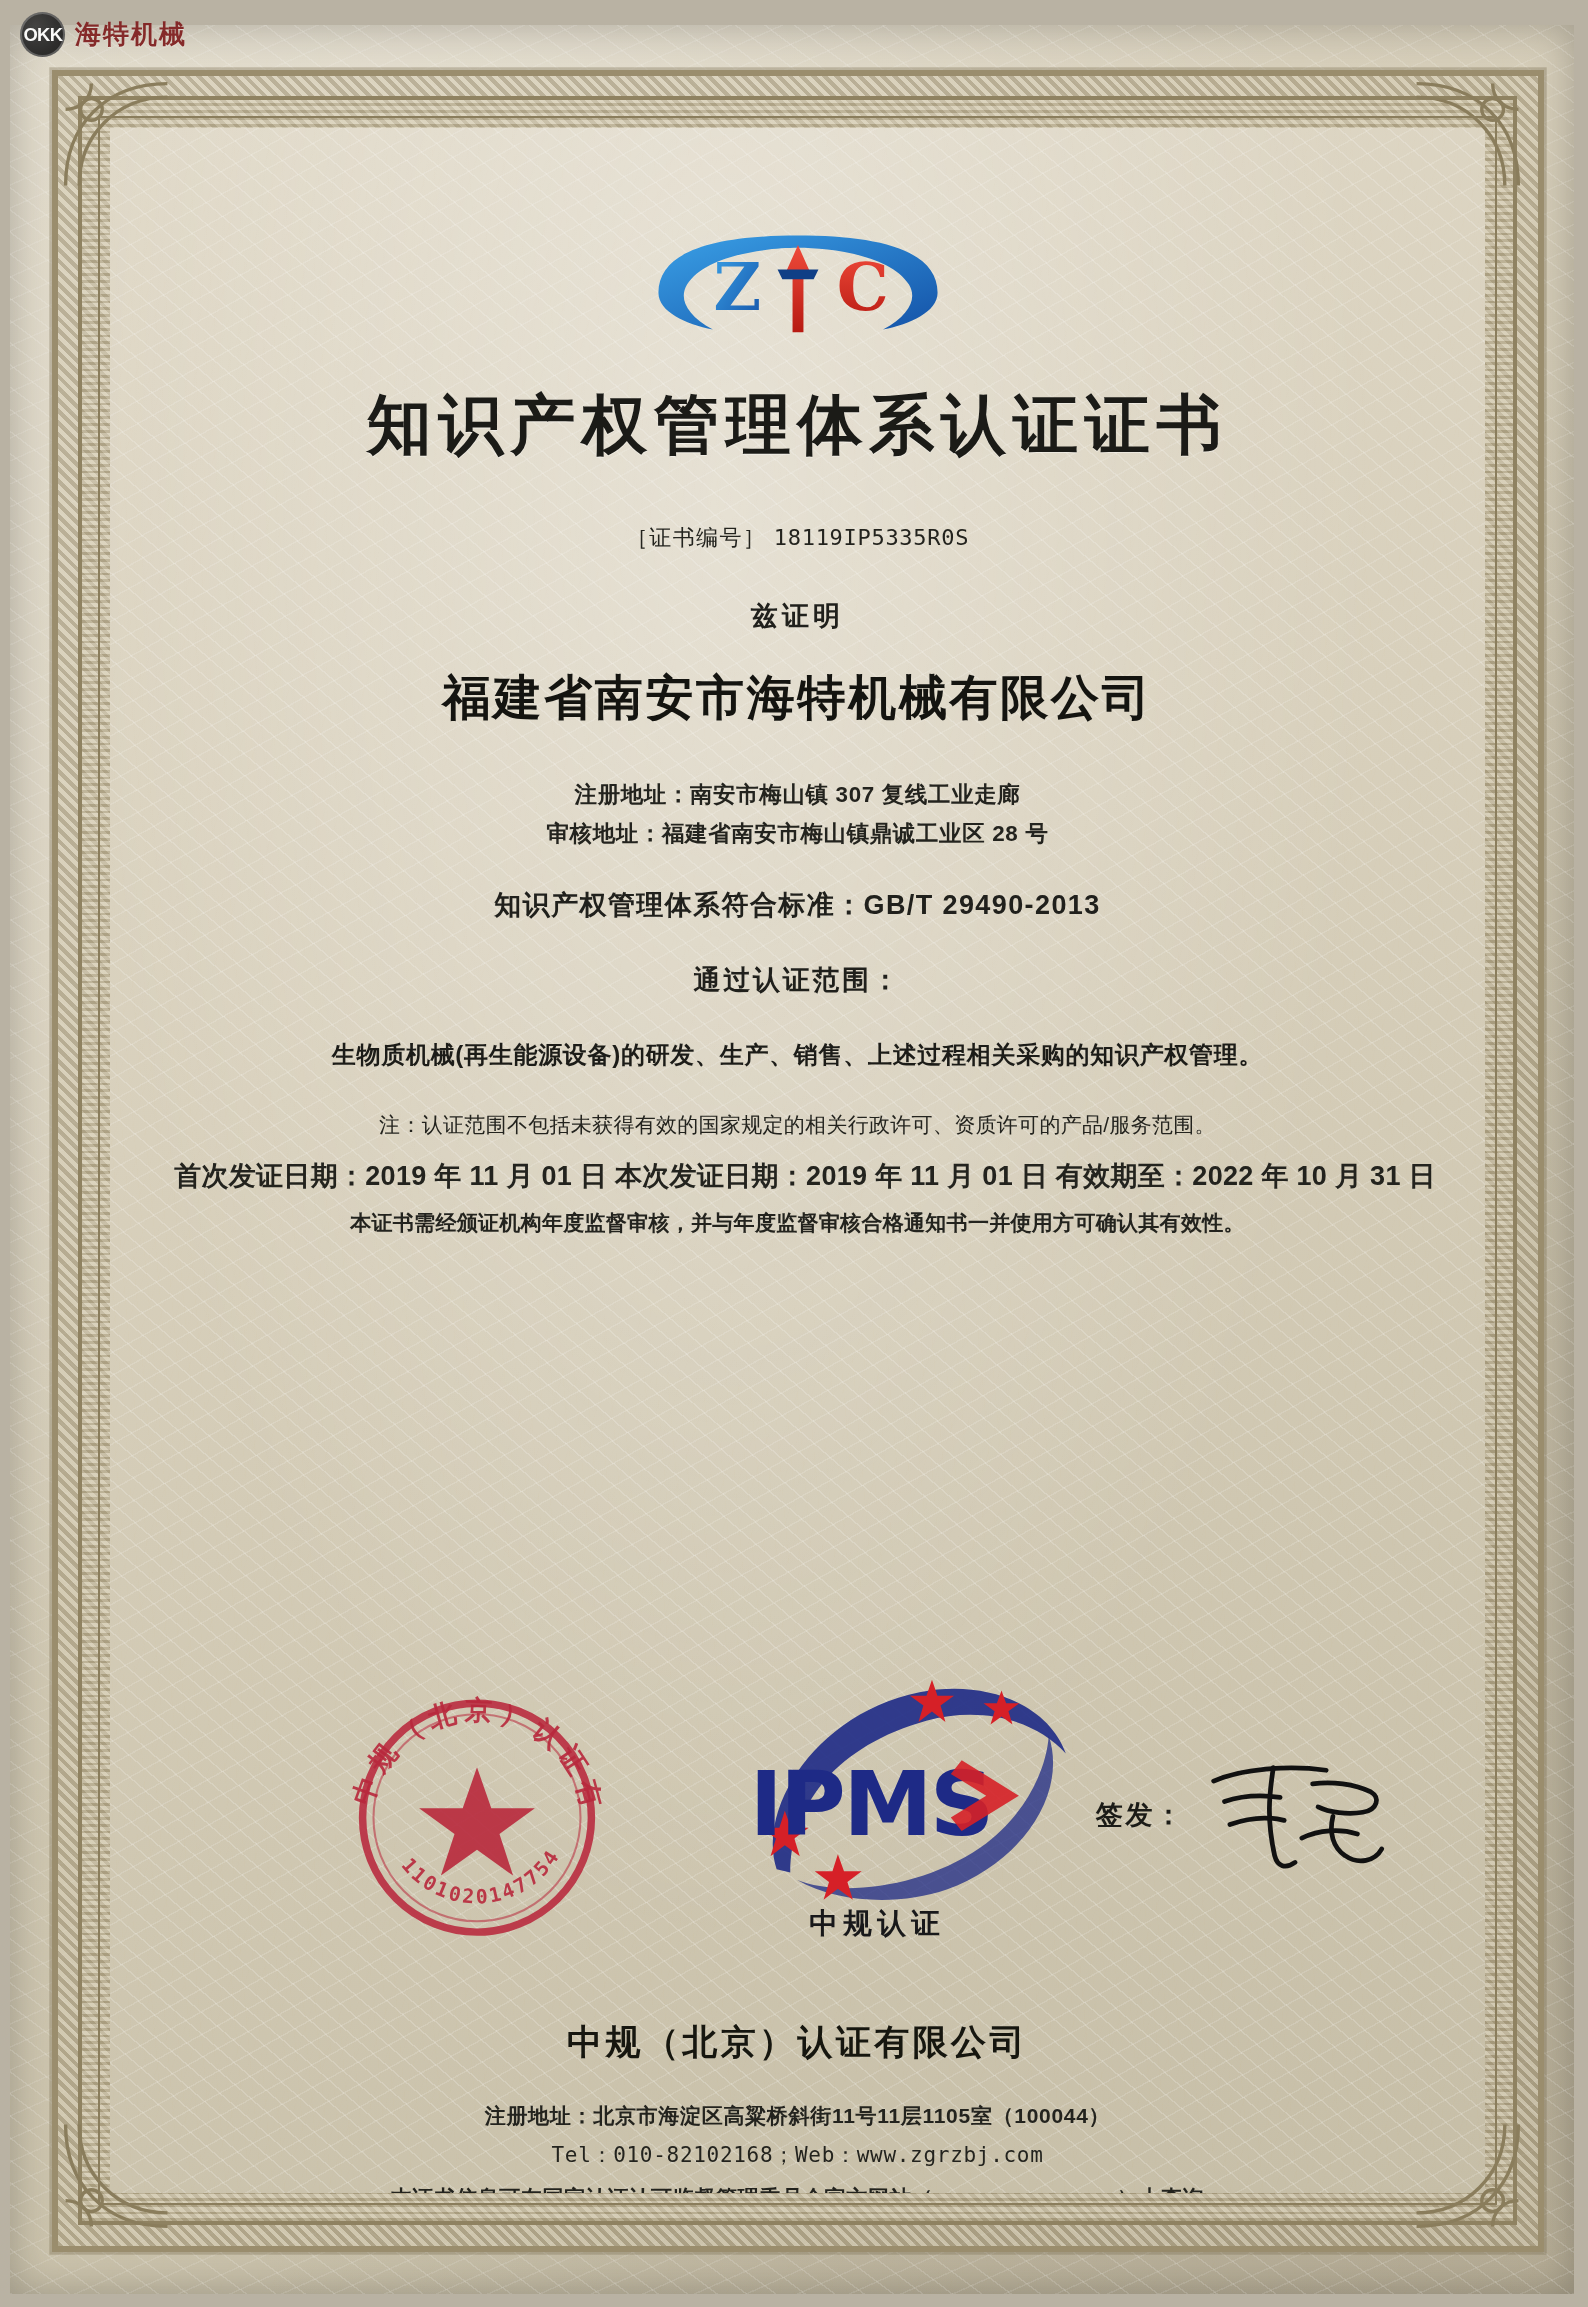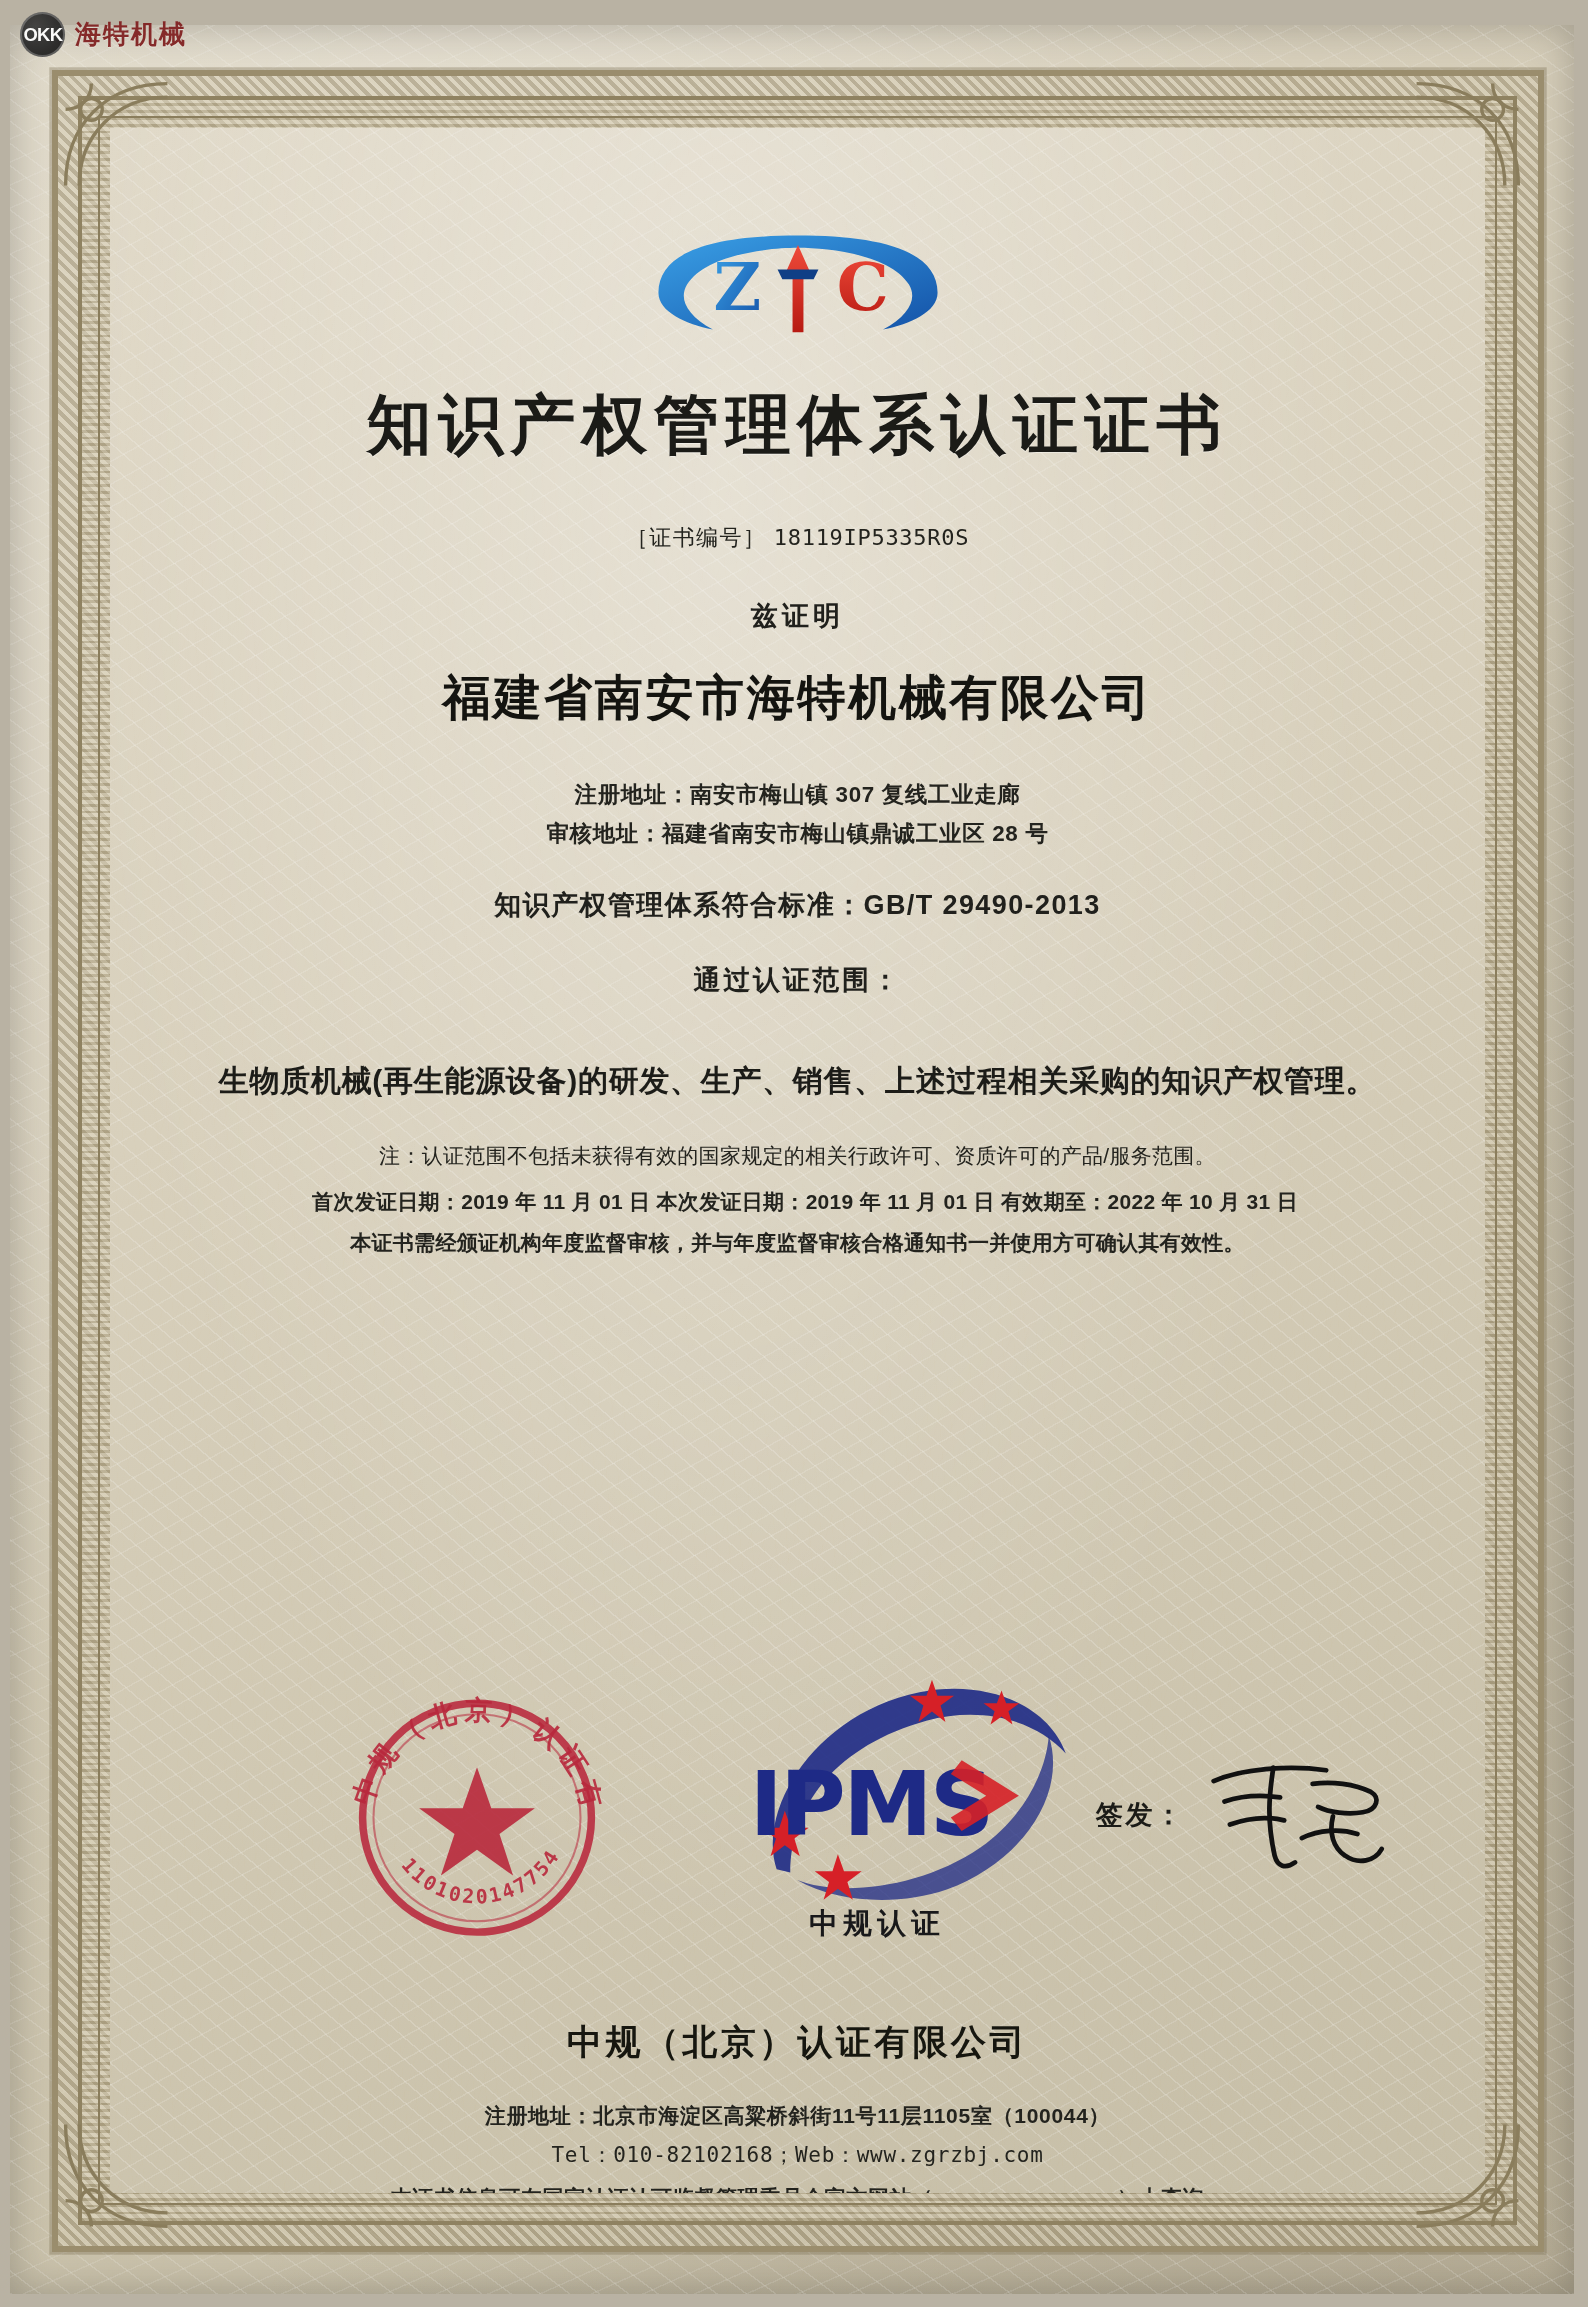--- a/index.html
+++ b/index.html
@@ -106,23 +106,23 @@
     margin-top:54px;font-size:22px;letter-spacing:1.4px;color:#23231e;
   }
   .certno .num{font-family:"DejaVu Sans Mono","Liberation Mono",monospace;letter-spacing:0.7px;}
   .hereby{margin-top:45px;font-size:27px;font-weight:bold;letter-spacing:4.1px;}
   .company{
     margin-top:32px;font-size:48px;font-weight:bold;letter-spacing:2.7px;color:#141410;
   }
   .addr{margin-top:45px;font-size:22.4px;line-height:1.75;letter-spacing:0.7px;font-weight:bold;color:#23231e;}
   .standard{margin-top:34px;font-size:27px;font-weight:bold;letter-spacing:1.4px;}
   .scope-label{margin-top:39px;font-size:27px;font-weight:bold;letter-spacing:2.7px;}
-  .scope-text{margin-top:63px;font-size:30px;font-weight:bold;letter-spacing:0.7px;color:#1c1c18;}
+  .scope-text{margin-top:41px;font-size:24px;font-weight:bold;letter-spacing:0.7px;color:#1c1c18;}
   .note{margin-top:35px;font-size:21px;letter-spacing:0.3px;line-height:1.85;color:#23231e;}
-  .dates{margin-top:6.8px;font-size:21px;letter-spacing:0.3px;line-height:1.85;color:#23231e;font-weight:bold;margin-left:15px;}
+  .dates{margin-top:6.8px;font-size:27px;letter-spacing:0.3px;line-height:1.85;color:#23231e;font-weight:bold;margin-left:15px;}
   .valid{margin-top:2.7px;font-size:21px;letter-spacing:0.3px;line-height:1.85;color:#23231e;font-weight:bold;}
 
   
   .sig-row{
     position:absolute;left:0;right:0;top:1524px;height:299px;
   }
   .seal{
     position:absolute;left:224px;top:20.4px;width:286px;height:286px;
   }
   .ipms{

